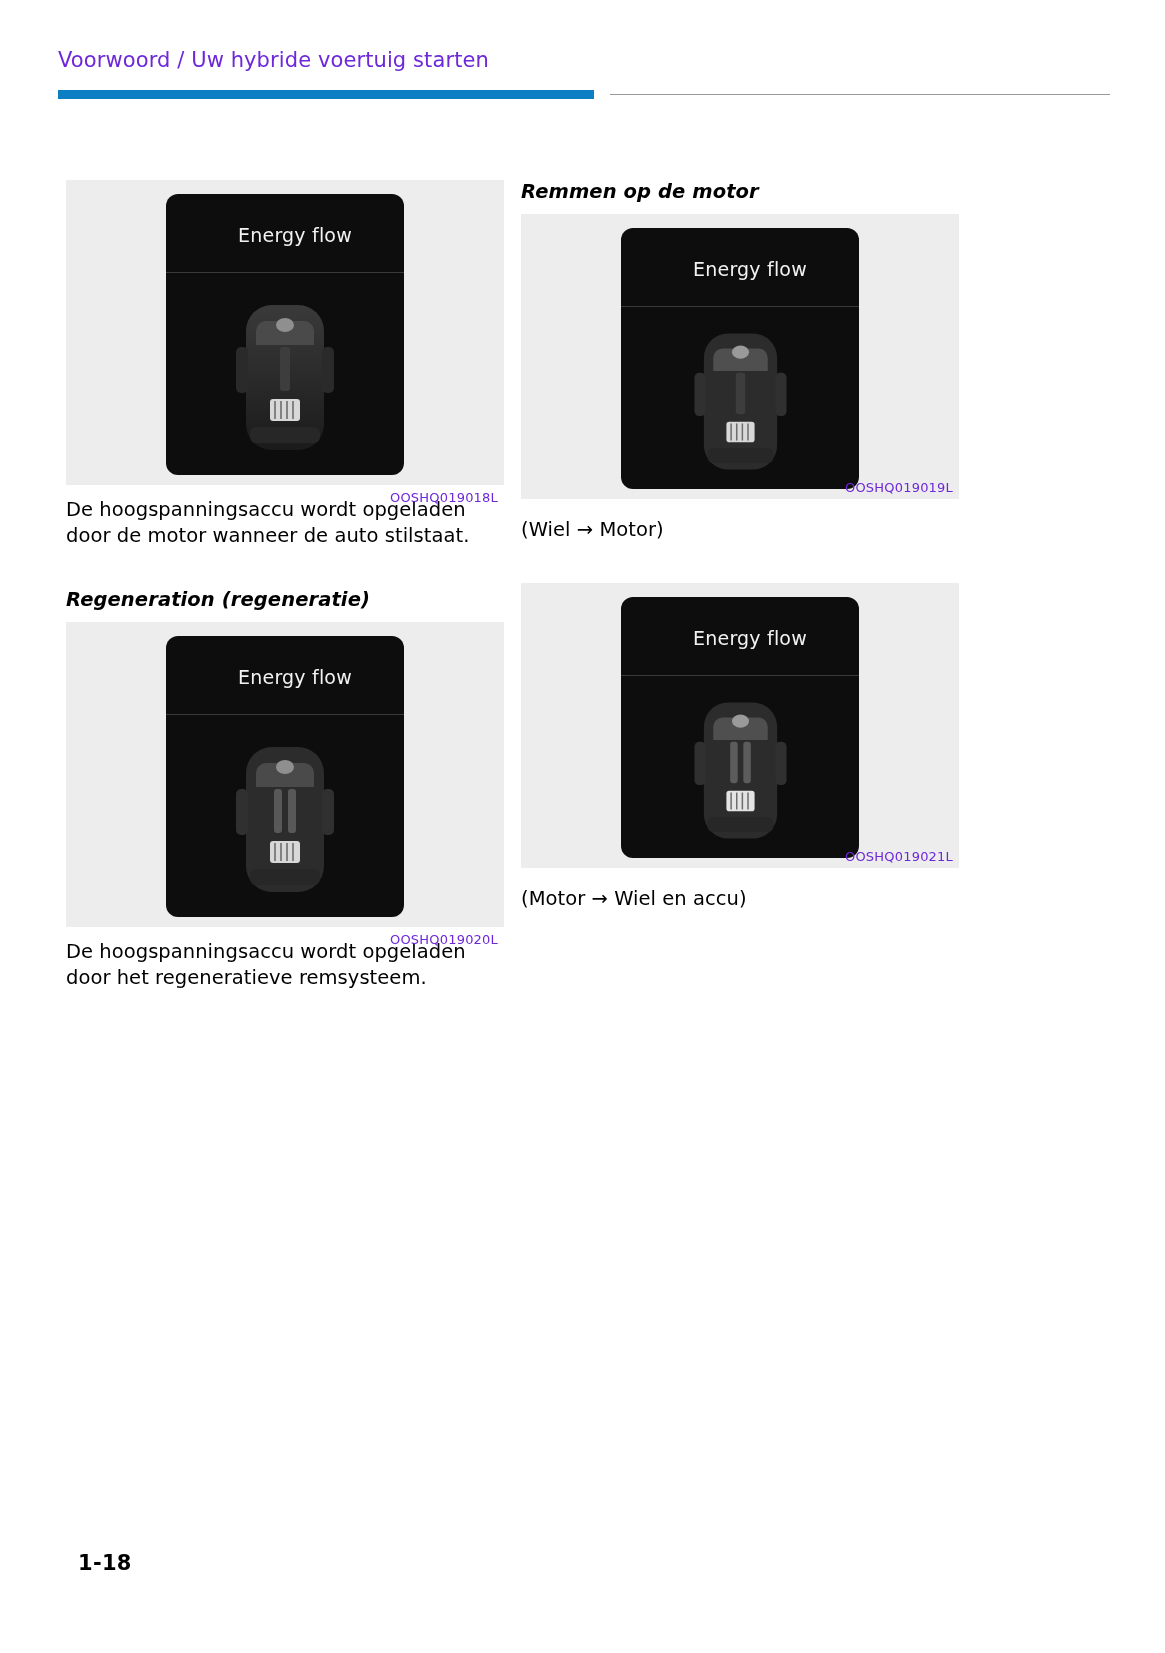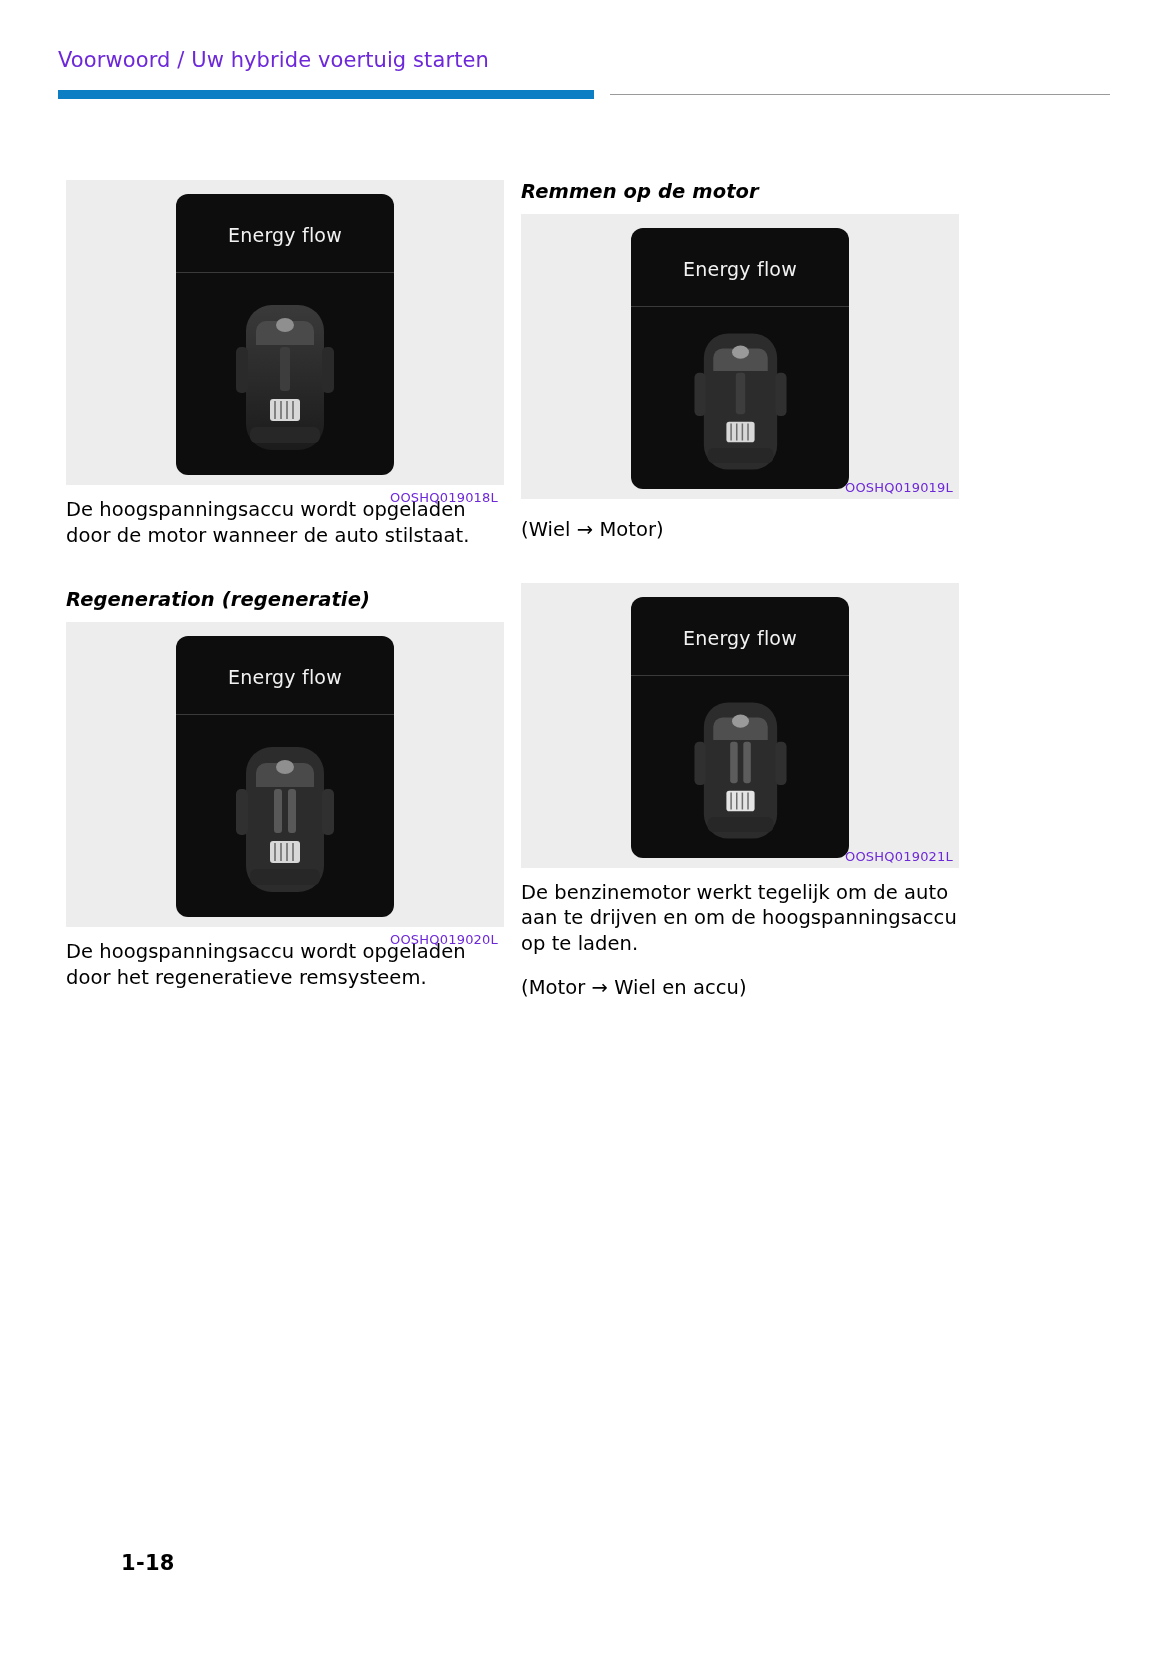--- a/index.html
+++ b/index.html
@@ -88,20 +88,21 @@
   .screen {
     background: #0d0d0d;
     border-radius: 12px;
     width: 218px;
     height: 100%;
     position: relative;
     display: flex;
     flex-direction: column;
     align-items: center;
     overflow: hidden;
+    padding-left: 20px;
   }
   .screen-title {
     color: #f2f2f2;
     font-size: 19px;
     margin-top: 30px;
     letter-spacing: 0.2px;
   }
   .screen-divider {
     position: absolute;
     top: 78px;
@@ -145,21 +146,20 @@
   .spacer-40 { height: 40px; }
 
   
   .page-number {
     position: absolute;
     left: 78px;
     bottom: 78px;
     font-size: 21px;
     font-weight: bold;
     letter-spacing: 0.3px;
-    margin-left: 43px;
   }
 </style>
 </head>
 <body>
 
 <div class="page-header">
   <div class="header-title">Voorwoord / Uw hybride voertuig starten</div>
 </div>
 <div class="header-rules">
   <div class="rule-thick"></div>
@@ -292,17 +292,16 @@
             <line x1="67" y1="106" x2="67" y2="124"></line>
             <line x1="73" y1="106" x2="73" y2="124"></line>
           </g>
           <rect x="30" y="132" width="70" height="16" rx="6" fill="#272727"></rect>
         </svg>
       </div>
     </div>
     <div class="fig-caption inside">OOSHQ019021L</div>
   </div>
 
-  <p class="body-text">De benzinemotor werkt tegelijk om de auto aan te drijven en om de hoogspanningsaccu op te laden.</p>
   <p class="body-text gap">(Motor → Wiel en accu)</p>
 </div>
 
 <div class="page-number">1-18</div>
 
 </body></html>

